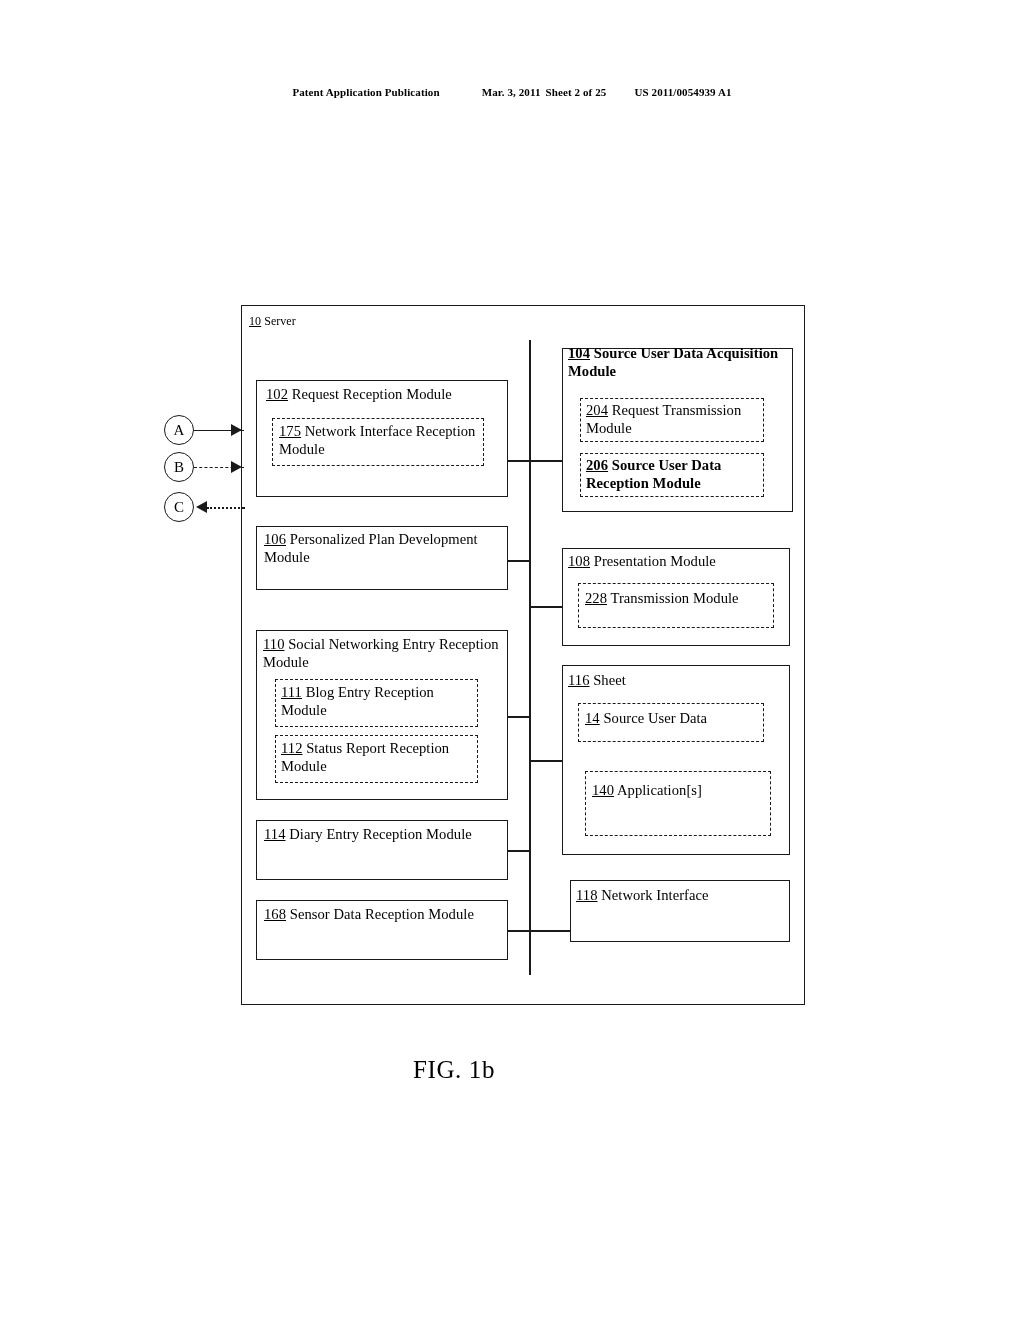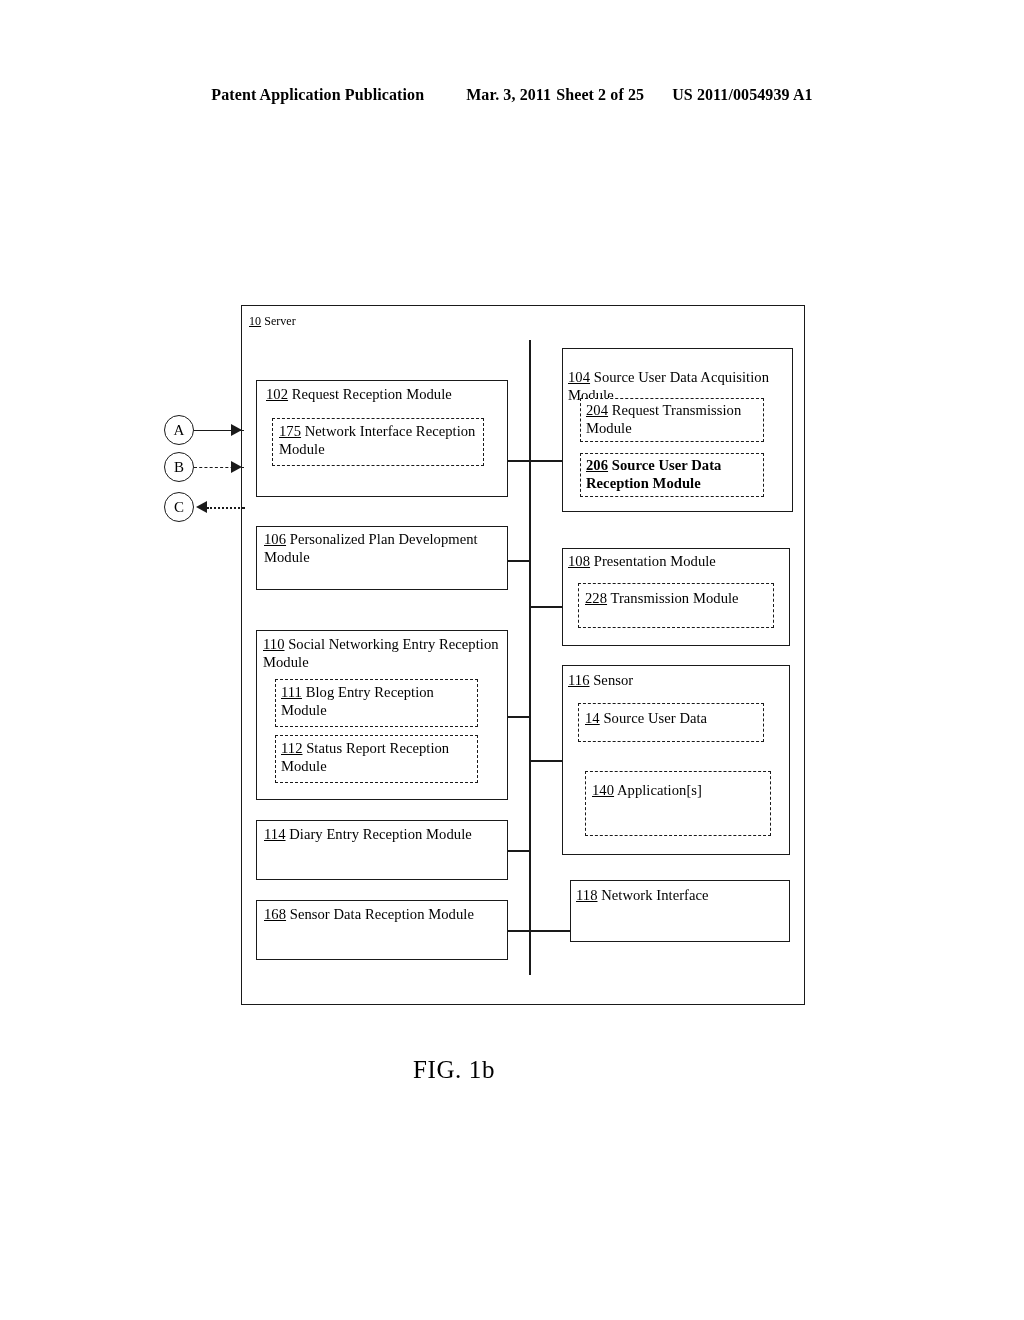--- a/index.html
+++ b/index.html
@@ -21,21 +21,21 @@
   .page-header {
     position: absolute;
     left: 0;
     top: 86px;
     width: 1024px;
     display: flex;
     justify-content: center;
     align-items: baseline;
     font-family: "Liberation Serif", "DejaVu Serif", serif;
     font-weight: bold;
-    font-size: 16px;
+    font-size: 11px;
     letter-spacing: 0.1px;
     white-space: nowrap;
   }
   .page-header .seg-pub { margin-right: 42px; }
   .page-header .seg-date { margin-right: 5px; }
   .page-header .seg-sheet { margin-right: 28px; }
   .page-header .seg-num { }
 
   
   .fig-caption {
@@ -105,21 +105,21 @@
   #lbl-112 { left: 281px; top: 739px; width: 196px; }
 
   #box-114 { left: 256px; top: 820px; width: 252px; height: 60px; }
   #lbl-114 { left: 264px; top: 825px; width: 242px; }
 
   #box-115 { left: 256px; top: 900px; width: 252px; height: 60px; }
   #lbl-115 { left: 264px; top: 905px; width: 242px; }
 
   
   #box-104 { left: 562px; top: 348px; width: 231px; height: 164px; }
-  #lbl-104 { left: 568px; top: 368px; width: 224px; }
+  #lbl-104 { left: 568px; top: 344px; width: 224px; font-weight: bold; }
   #box-204 { left: 580px; top: 398px; width: 184px; height: 44px; }
   #lbl-204 { left: 586px; top: 401px; width: 180px; }
   #box-206 { left: 580px; top: 453px; width: 184px; height: 44px; }
   #lbl-206 { left: 586px; top: 456px; width: 180px; font-weight: bold; }
 
   #box-108 { left: 562px; top: 548px; width: 228px; height: 98px; }
   #lbl-108 { left: 568px; top: 552px; width: 220px; }
   #box-228 { left: 578px; top: 583px; width: 196px; height: 45px; }
   #lbl-228 { left: 585px; top: 589px; width: 190px; }
 
@@ -268,21 +268,21 @@
 <div class="box-label" id="lbl-204"><span class="ref">204</span> <span>Request Transmission Module</span></div>
 <div class="box-dashed" id="box-206"></div>
 <div class="box-label" id="lbl-206"><span class="ref">206</span> <span>Source User Data Reception Module</span></div>
 
 <div class="box" id="box-108"></div>
 <div class="box-label" id="lbl-108"><span class="ref">108</span> <span>Presentation Module</span></div>
 <div class="box-dashed" id="box-228"></div>
 <div class="box-label" id="lbl-228"><span class="ref">228</span> <span>Transmission Module</span></div>
 
 <div class="box" id="box-116"></div>
-<div class="box-label" id="lbl-116"><span class="ref">116</span> <span>Sensor</span></div>
+<div class="box-label" id="lbl-116"><span class="ref">116</span> <span>Sheet</span></div>
 <div class="box-dashed" id="box-14"></div>
 <div class="box-label" id="lbl-14"><span class="ref">14</span> <span>Source User Data</span></div>
 <div class="box-dashed" id="box-140"></div>
 <div class="box-label" id="lbl-140"><span class="ref">140</span> <span>Application[s]</span></div>
 
 <div class="box" id="box-118"></div>
 <div class="box-label" id="lbl-118"><span class="ref">118</span> <span>Network Interface</span></div>
 
 <div class="fig-caption">FIG. 1b</div>
 

